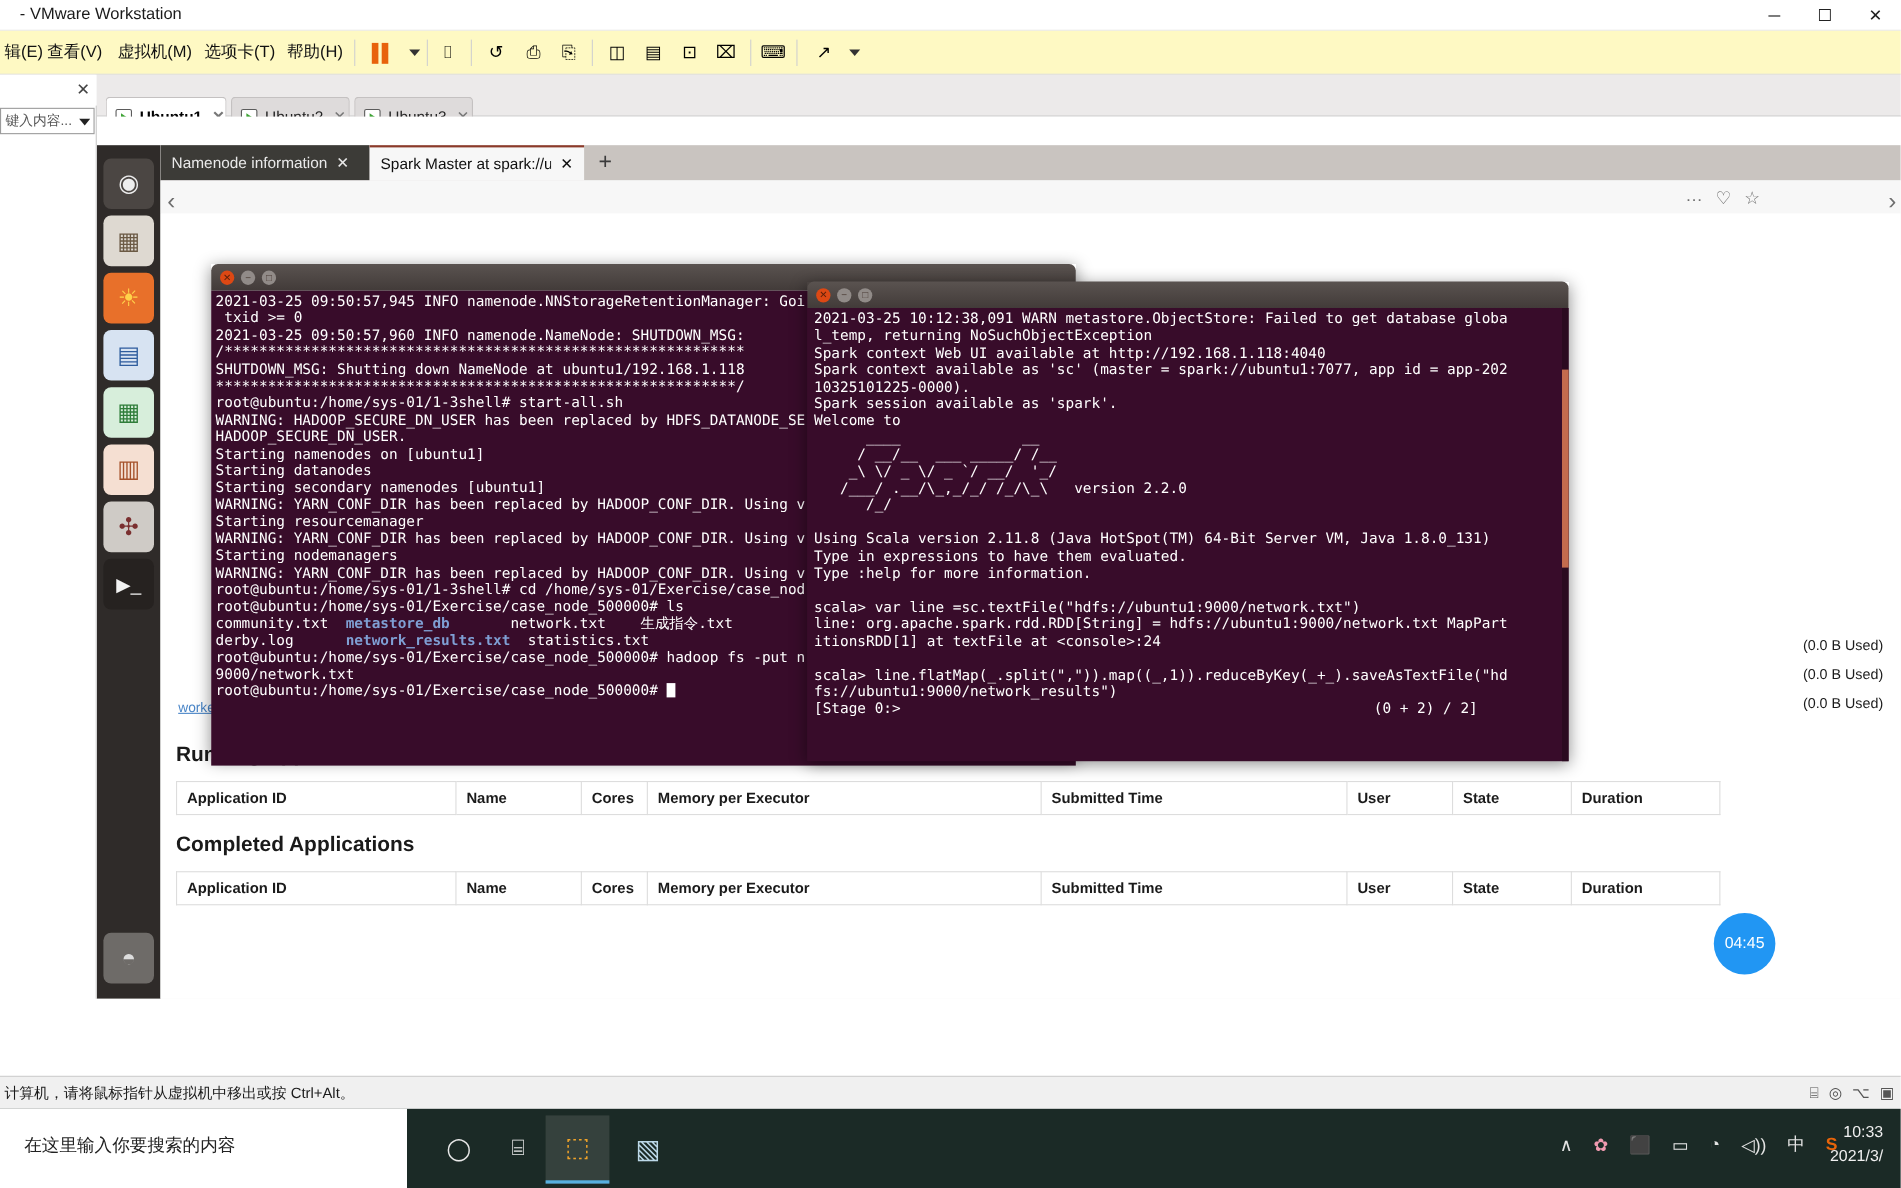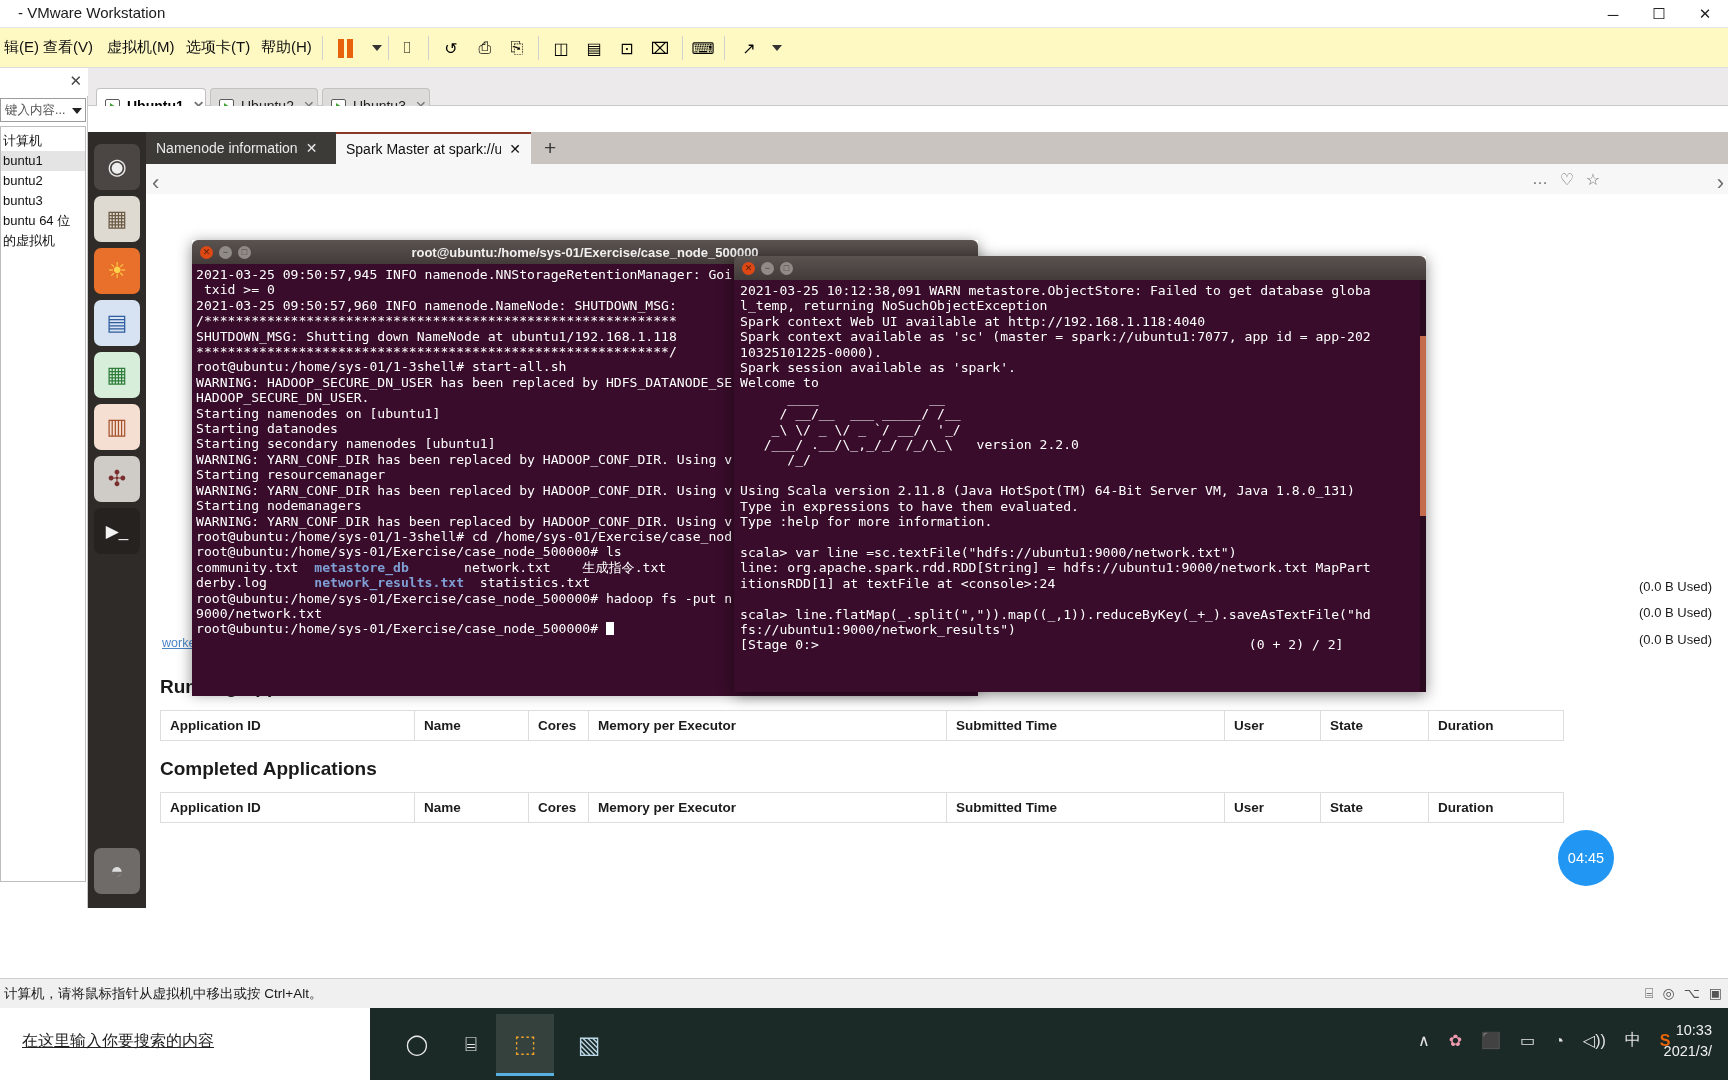--- a/index.html
+++ b/index.html
@@ -236,21 +236,21 @@
   
   .wtb {
     position: absolute; left: 0; bottom: 0; width: 1728px; height: 72px;
     background: #1b2a26;
   }
   .wtb-search {
     position: absolute; left: 0; top: 0; width: 370px; height: 72px;
     background: #ffffff;
   }
   .wtb-search span {
-    position: absolute; left: 22px; top: 23px; font-size: 16px; color: #222; text-decoration: underline;
+    position: absolute; left: 22px; top: 23px; font-size: 16px; color: #222;
   }
   .wtb-ico {
     position: absolute; top: 14px; width: 46px; height: 44px;
     display: flex; align-items: center; justify-content: center;
     font-size: 20px; color: #e9e9e9;
   }
   .wtb-app {
     position: absolute; top: 6px; width: 58px; height: 62px;
     display: flex; align-items: center; justify-content: center;
   }
@@ -332,28 +332,20 @@
   </div>
 
   <div class="lib-panel">
     <div class="lib-head">
       <span class="lib-x">✕</span>
     </div>
     <div class="lib-search">
       <span>键入内容...</span>
       <span class="dd"></span>
     </div>
-    <div class="lib-tree">
-      <div class="tree-row">计算机</div>
-      <div class="tree-row sel">buntu1</div>
-      <div class="tree-row">buntu2</div>
-      <div class="tree-row">buntu3</div>
-      <div class="tree-row">buntu 64 位</div>
-      <div class="tree-row">的虚拟机</div>
-    </div>
   </div>
 
   <div class="guest">
 
 
     <div class="u-launch">
       <div class="lnch" style="top:12px;background:#4b4643;color:#eee">◉</div>
       <div class="lnch" style="top:64px;background:#ded9d1;color:#6b5a44">▦</div>
       <div class="lnch" style="top:116px;background:#e8702a;color:#ffd24a">☀</div>
       <div class="lnch" style="top:168px;background:#d7e3f2;color:#2f5d9e">▤</div>
@@ -429,21 +421,20 @@
         <div class="sp-timer" style="left:1412px;top:636px">04:45</div>
 
       </div>
     </div>
 
     <div class="gterm" style="left:104px;top:134px;width:786px;height:450px;z-index:20">
       <div class="gterm-bar">
         <span class="gbtn c">✕</span>
         <span class="gbtn m">−</span>
         <span class="gbtn x">□</span>
-        <span class="gterm-title">root@ubuntu:/home/sys-01/Exercise/case_node_500000</span>
       </div>
       <div class="gterm-body" style="height:432px"><span>2021-03-25 09:50:57,945 INFO namenode.NNStorageRetentionManager: Goi</span>
 <span> txid &gt;= 0</span>
 <span>2021-03-25 09:50:57,960 INFO namenode.NameNode: SHUTDOWN_MSG:</span>
 <span>/************************************************************</span>
 <span>SHUTDOWN_MSG: Shutting down NameNode at ubuntu1/192.168.1.118</span>
 <span>************************************************************/</span>
 <span>root@ubuntu:/home/sys-01/1-3shell# start-all.sh</span>
 <span>WARNING: HADOOP_SECURE_DN_USER has been replaced by HDFS_DATANODE_SE</span>
 <span>HADOOP_SECURE_DN_USER.</span>

